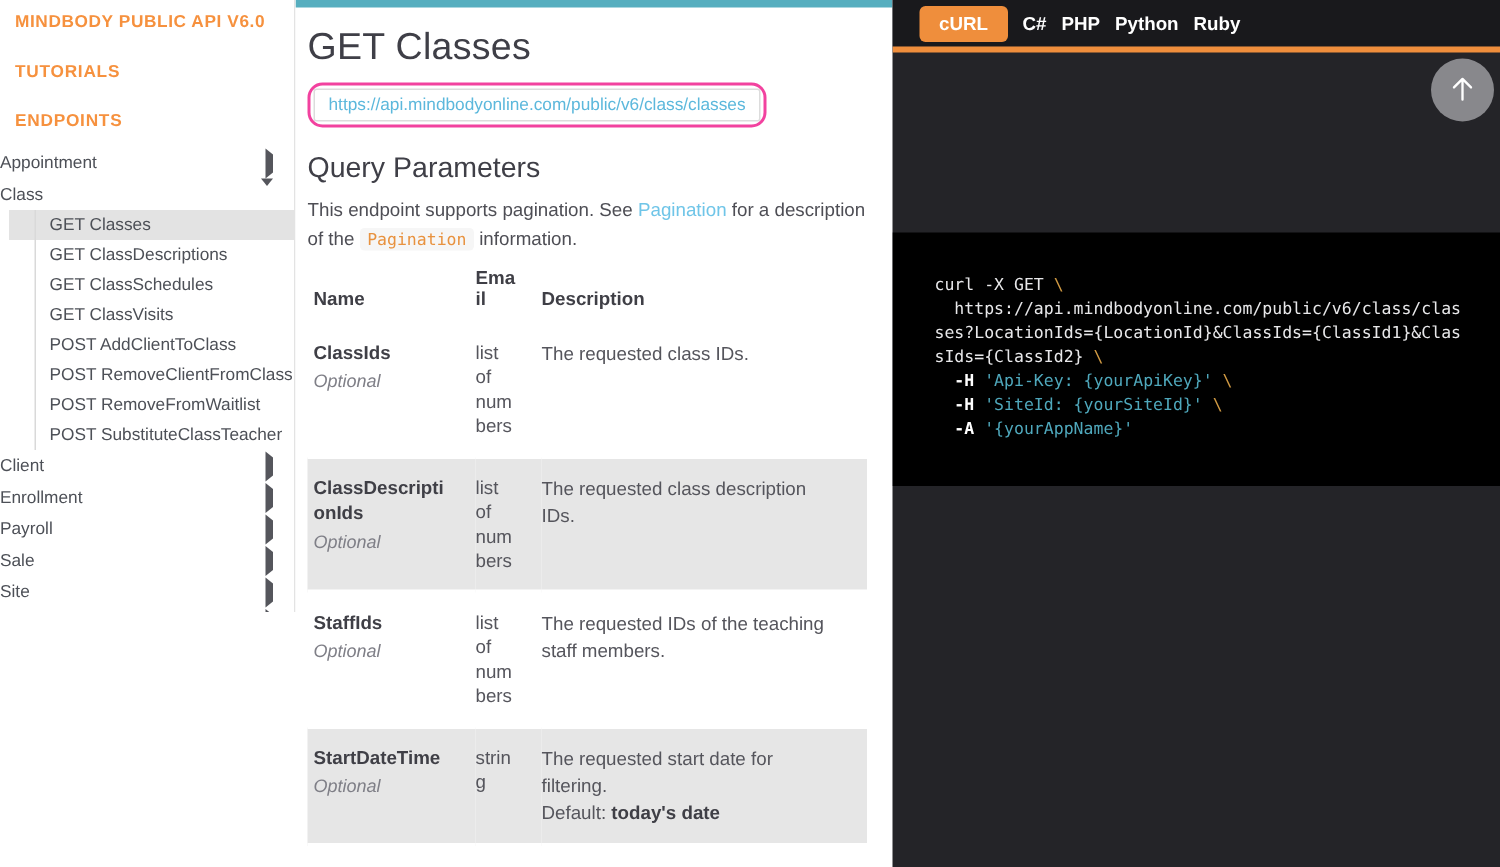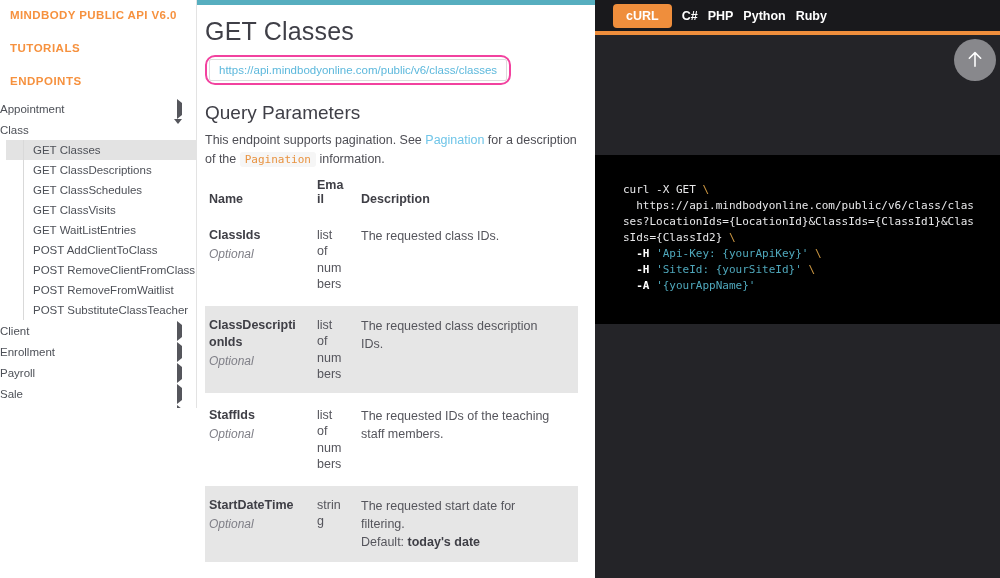--- a/index.html
+++ b/index.html
@@ -112,23 +112,20 @@
           <div class="sub-item">
             <span>GET ClassDescriptions</span>
           </div>
           <div class="sub-item">
             <span>GET ClassSchedules</span>
           </div>
           <div class="sub-item">
             <span>GET ClassVisits</span>
           </div>
           <div class="sub-item">
-            <span>GET WaitListEntries</span>
-          </div>
-          <div class="sub-item">
             <span>POST AddClientToClass</span>
           </div>
           <div class="sub-item">
             <span>POST RemoveClientFromClass</span>
           </div>
           <div class="sub-item">
             <span>POST RemoveFromWaitlist</span>
           </div>
           <div class="sub-item">
             <span>POST SubstituteClassTeacher</span>

